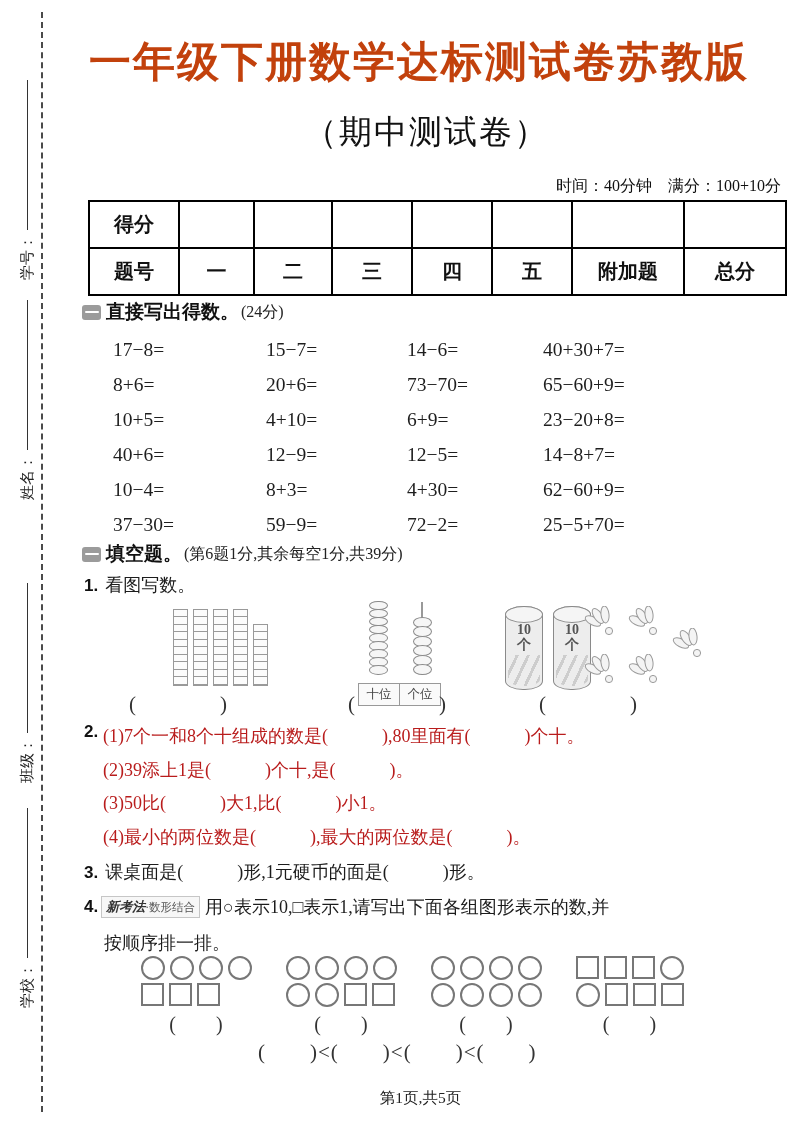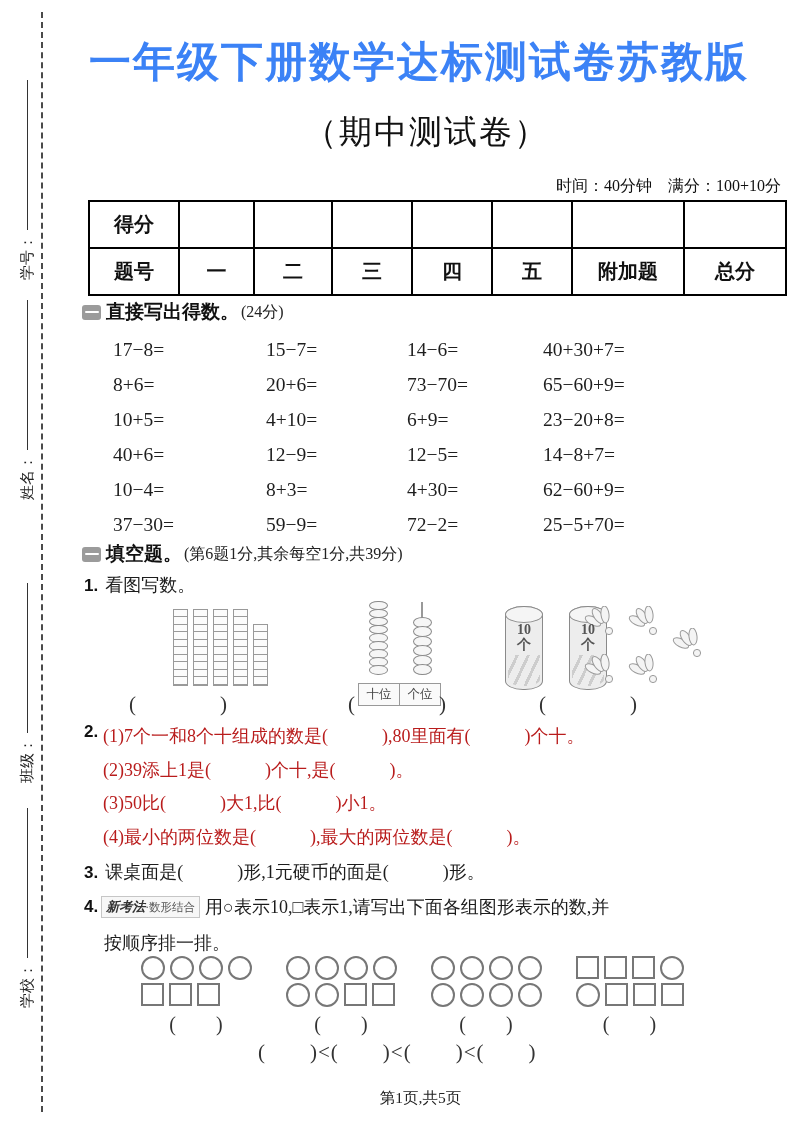--- a/index.html
+++ b/index.html
@@ -7,21 +7,21 @@
         font-family:"Liberation Serif",serif;color:#1a1a1a;}
   
   .dash-line{position:absolute;left:41px;top:12px;height:1100px;width:0;
              border-left:2.5px dashed #4a4a4a;}
   .margin-label{position:absolute;left:-73px;width:200px;height:22px;
                 transform:rotate(-90deg);display:flex;align-items:center;
                 font-size:15px;color:#222;}
   .ml-line{flex:1;height:0;border-bottom:1.8px solid #333;margin-left:5px;}
   
   .title{position:absolute;left:60px;right:15px;top:34px;text-align:center;
-         font-size:42px;font-weight:bold;letter-spacing:2px;color:#3b82f6;}
+         font-size:42px;font-weight:bold;letter-spacing:2px;color:#c2410c;}
   .subtitle{position:absolute;left:60px;right:0;top:110px;text-align:center;
             font-size:33px;color:#111;letter-spacing:2px;}
   .exam-info{position:absolute;right:12px;top:176px;font-size:16px;color:#111;}
   
   table.score{position:absolute;left:88px;top:200px;border-collapse:collapse;}
   table.score td{border:2px solid #000;text-align:center;font-size:20px;
                  font-weight:bold;height:45px;padding:0;color:#111;}
   
   .sec-head{position:absolute;left:82px;display:flex;align-items:center;}
   .sec-icon{display:inline-block;width:19px;height:15px;background:#9b9b9b;
@@ -52,21 +52,21 @@
   .a-cols{display:flex;gap:8px;justify-content:center;}
   .a-col{position:relative;width:36px;height:73px;display:flex;
          flex-direction:column;justify-content:flex-end;align-items:center;}
   .a-col::before{content:'';position:absolute;left:50%;top:0;bottom:0;width:2px;
          margin-left:-1px;background:#999;}
   .bead{width:17px;height:9px;border:1px solid #8a8a8a;border-radius:50%;
         background:#f6f6f6;margin-top:-1.5px;position:relative;z-index:1;}
   .a-labels{display:flex;justify-content:center;margin-top:8px;}
   .a-label{border:1px solid #999;background:#fafafa;font-size:12.5px;color:#444;
            width:40px;text-align:center;padding:2px 0;margin-left:-1px;}
-  .cyls{position:absolute;left:505px;top:606px;display:flex;gap:26px;}
+  .cyls{position:absolute;left:505px;top:606px;display:flex;gap:10px;}
   .cyl{position:relative;width:36px;height:82px;background:#ededed;
        border:1px solid #8a8a8a;border-radius:18px/9px;}
   .cyl::before{content:'';position:absolute;top:-1px;left:-1px;right:-1px;height:15px;
        border:1px solid #8a8a8a;border-radius:50%;background:#f5f5f5;}
   .cyl::after{content:'';position:absolute;left:2px;right:2px;bottom:3px;height:38%;
        border-radius:0 0 14px 14px/0 0 7px 7px;
        background:repeating-linear-gradient(115deg,transparent 0 7px,#cdcdcd 7px 10px);}
   .cyl-label{position:absolute;top:15px;width:100%;text-align:center;font-size:14px;
        color:#555;line-height:15px;z-index:2;font-weight:bold;}
   .shuttles{position:absolute;left:583px;top:606px;width:130px;height:92px;}

